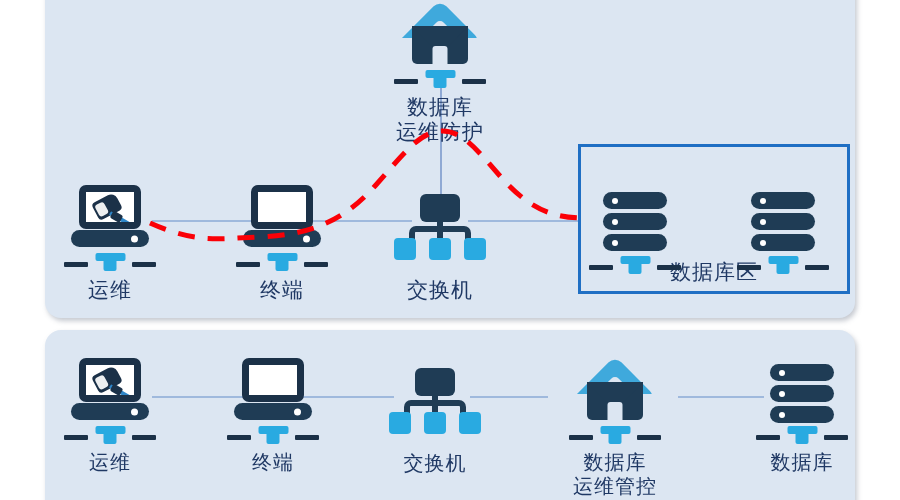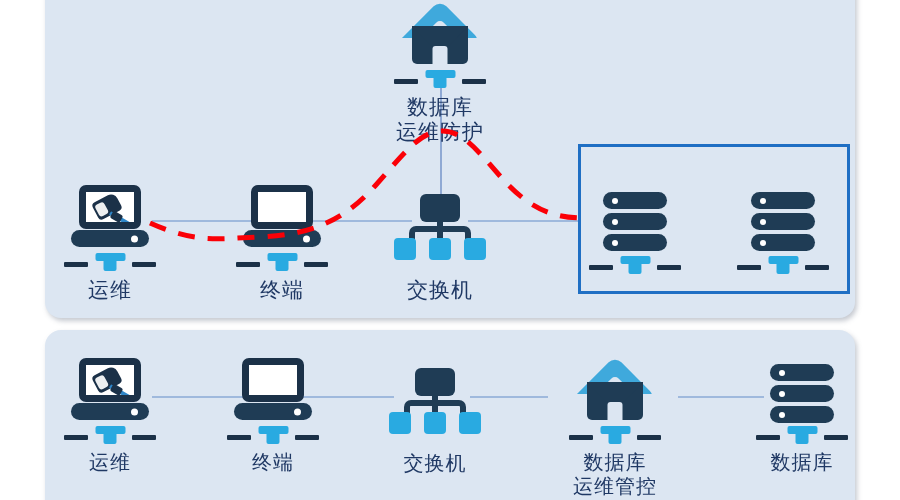--- a/index.html
+++ b/index.html
@@ -406,20 +406,21 @@
 <div id="stage">
 
   <div class="panel" id="panel-top"></div>
 
   <div class="link" style="left:152px; top:220px; width:102px;"></div>
   <div class="link" style="left:310px; top:220px; width:102px;"></div>
   <div class="link" style="left:468px; top:220px; width:112px;"></div>
   <div class="vlink" style="left:440px; top:72px; height:148px;"></div>
 
   <div id="db-zone"></div>
+  <div id="db-zone-label">数据库区</div>
 
   <div class="node" style="left:365px; top:2px;">
     <div class="glyph">
       <div class="house">
         <div class="roof"></div>
         <div class="body"></div>
         <div class="door"></div>
       </div>
       <div class="base">
           <div class="bar-l"></div>

